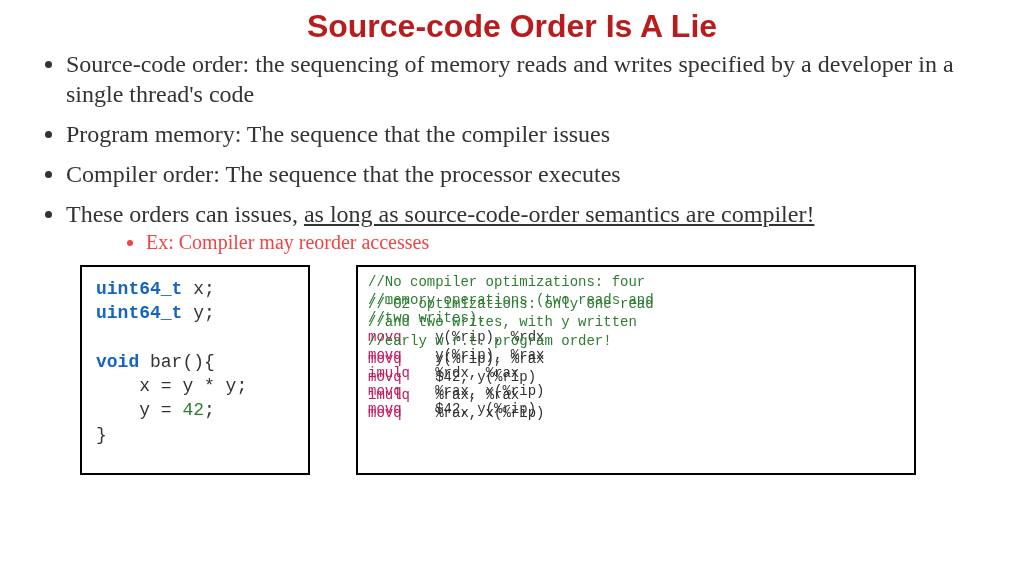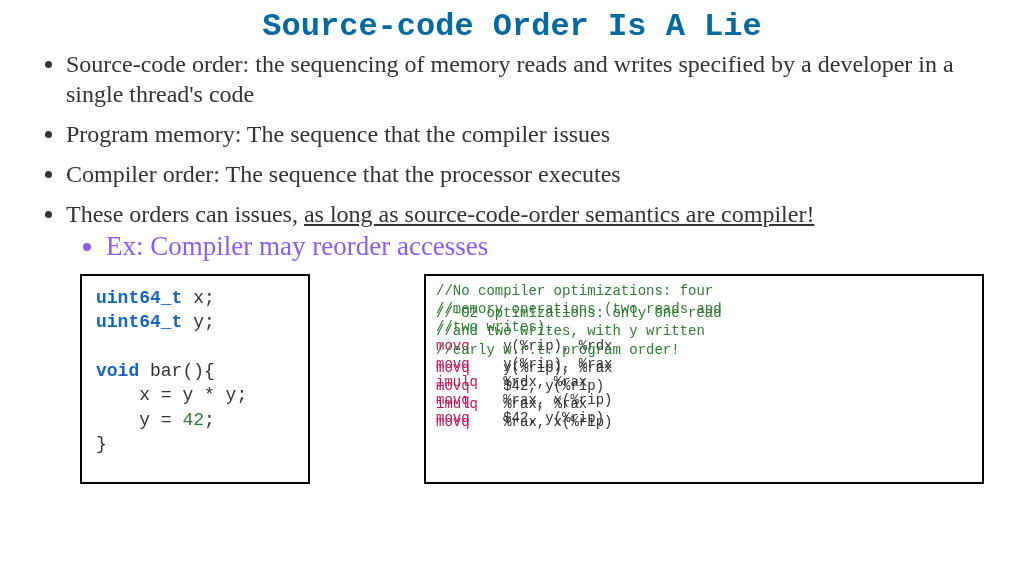--- a/index.html
+++ b/index.html
@@ -9,51 +9,50 @@
     background: #fff;
     font-family: "Segoe UI", Arial, sans-serif;
     color: #333;
     padding: 8px 40px;
     overflow: hidden;
   }
   h1 {
     text-align: center;
     font-weight: 700;
     font-size: 32px;
-    color: #0369a1;
+    color: #b91c1c;
     margin-bottom: 4px;
-    font-family: Liberation Mono, monospace;
   }
   ul.main {
     list-style: disc;
     padding-left: 26px;
     font-family: Liberation Serif, serif;
   }
   ul.main > li {
     font-size: 24px;
     line-height: 1.25;
     margin-bottom: 10px;
     color: #333;
   }
   ul.sub {
     list-style: disc;
     padding-left: 40px;
   }
   ul.sub > li {
-    font-size: 27px;
+    font-size: 20px;
     line-height: 1.3;
-    color: #8b5cf6;
+    color: #ef4444;
+    margin-left: 40px;
   }
   .underlined { text-decoration: underline; }
   .code-row {
     display: flex;
-    gap: 24px;
+    gap: 46px;
     margin-top: 8px;
     padding-left: 40px;
-    justify-content: space-between;
   }
   .code-box {
     border: 2px solid #000;
     padding: 10px 14px;
     font-family: Consolas, "Courier New", monospace;
     font-size: 18px;
     line-height: 1.35;
     white-space: pre;
   }
   .box-left { width: 230px; }

